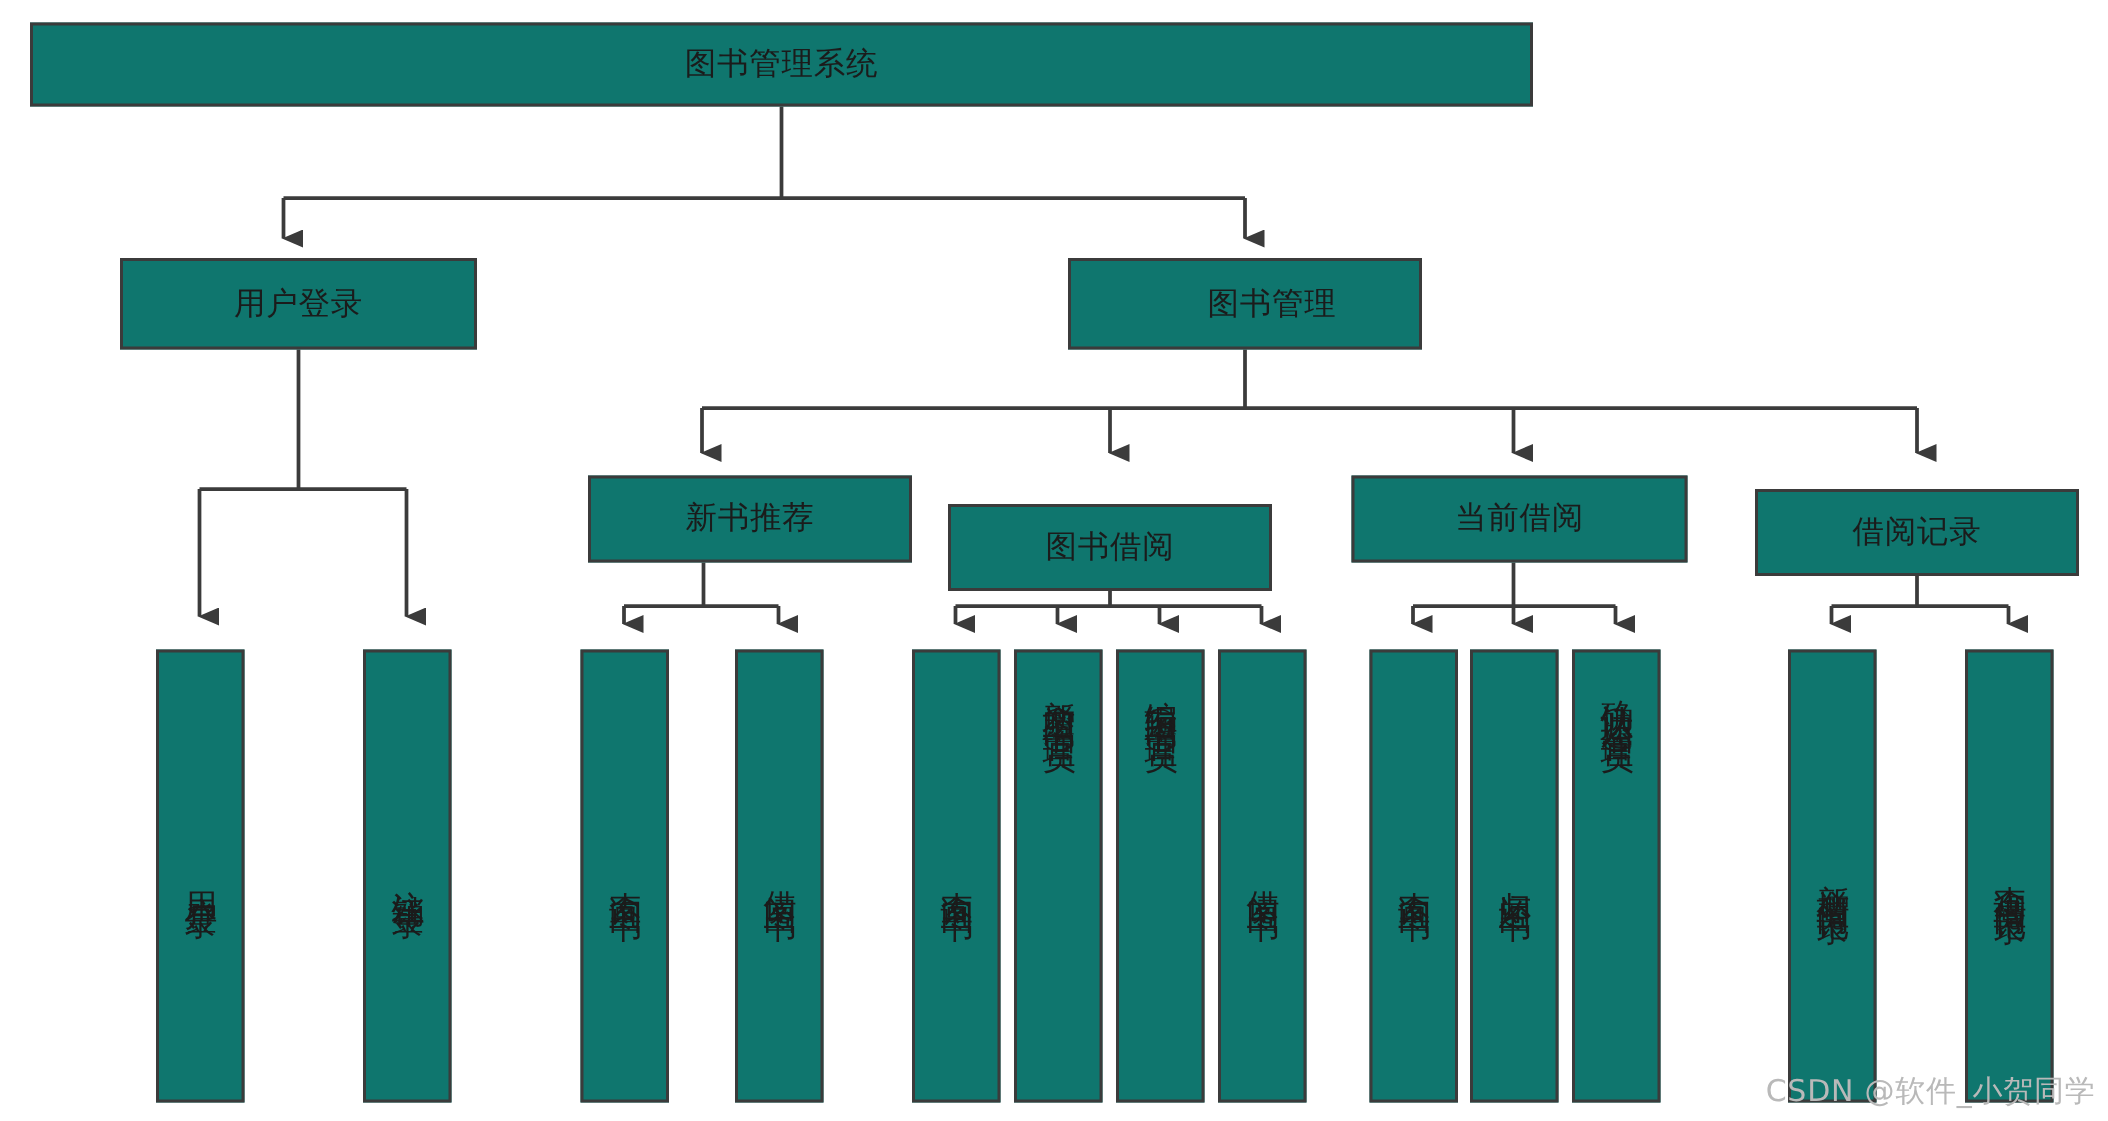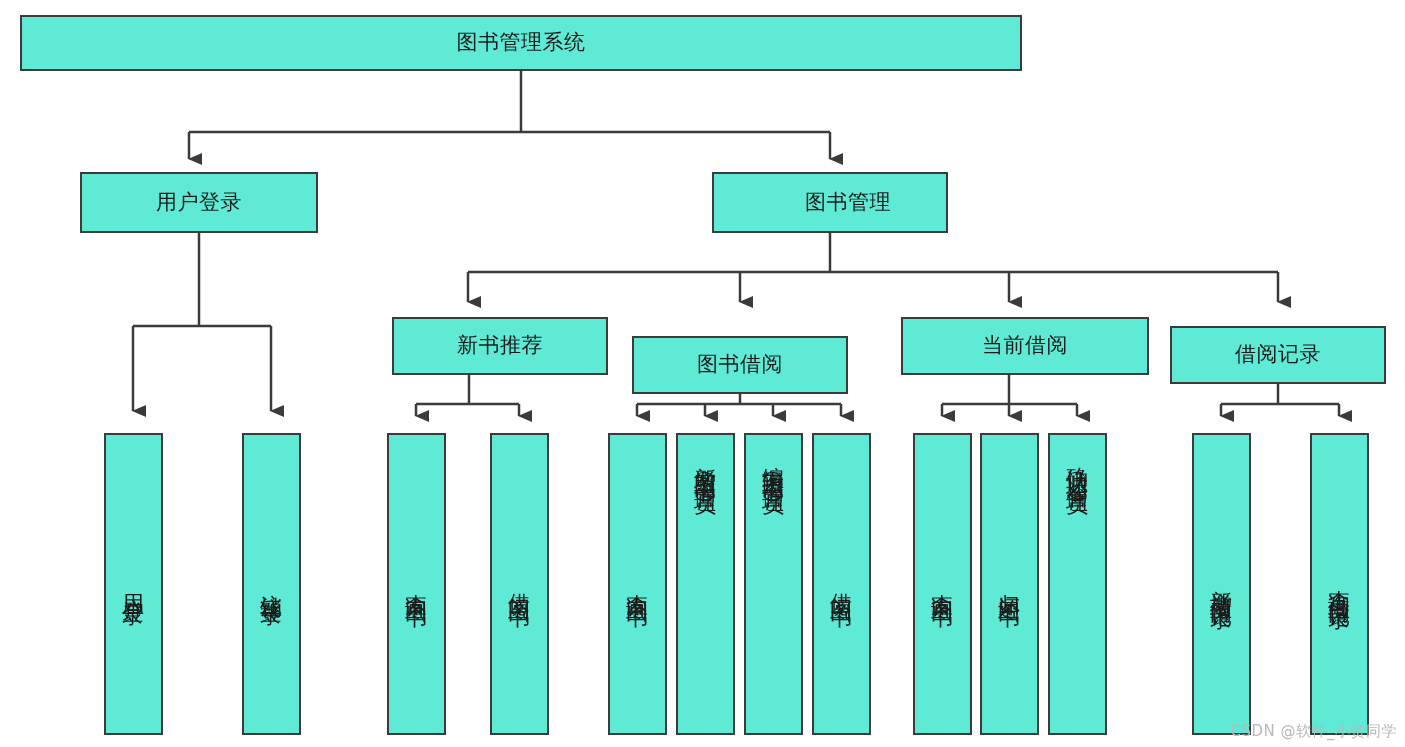--- a/index.html
+++ b/index.html
@@ -22,21 +22,21 @@
   #connectors {
     position: absolute;
     left: 0;
     top: 0;
     width: 1405px;
     height: 747px;
   }
   .node {
     position: absolute;
     box-sizing: border-box;
-    background: #5eead4;
+    background: #0f766e;
     border: 2.5px solid #3b3b3b;
     display: flex;
     align-items: center;
     justify-content: center;
     color: #1b1b1b;
   }
   .node .label {
     display: block;
     text-align: center;
     line-height: 1.12;
@@ -64,21 +64,21 @@
   }
   
   .node.vert.centered {
     align-items: center;
     padding-top: 0;
   }
   #watermark {
     position: absolute;
     right: 8px;
     bottom: 6px;
-    font-size: 15px;
+    font-size: 20px;
     color: #b9b9b9;
     letter-spacing: 0.5px;
     white-space: nowrap;
     pointer-events: none;
   }
 </style>
 </head>
 <body>
 
 <div id="canvas">
@@ -148,21 +148,21 @@
   </div>
 
   <div class="node horiz" style="left:361px; top:317px; width:216px; height:58px;margin-left:31px;">
     <span class="label">新书推荐</span>
   </div>
 
   <div class="node horiz" style="left:632px; top:317px; width:216px; height:58px;margin-top:19px;">
     <span class="label">图书借阅</span>
   </div>
 
-  <div class="node horiz" style="left:901px; top:317px; width:248px; height:58px;">
+  <div class="node horiz" style="left:901px; top:317px; width:224px; height:58px;">
     <span class="label">当前借阅</span>
   </div>
 
   <div class="node horiz" style="left:1170px; top:326px; width:216px; height:58px;">
     <span class="label">借阅记录</span>
   </div>
 
   <div class="node vert centered" style="left:104px; top:433px; width:59px; height:302px;">
     <span class="label">用户登录</span>
   </div>

